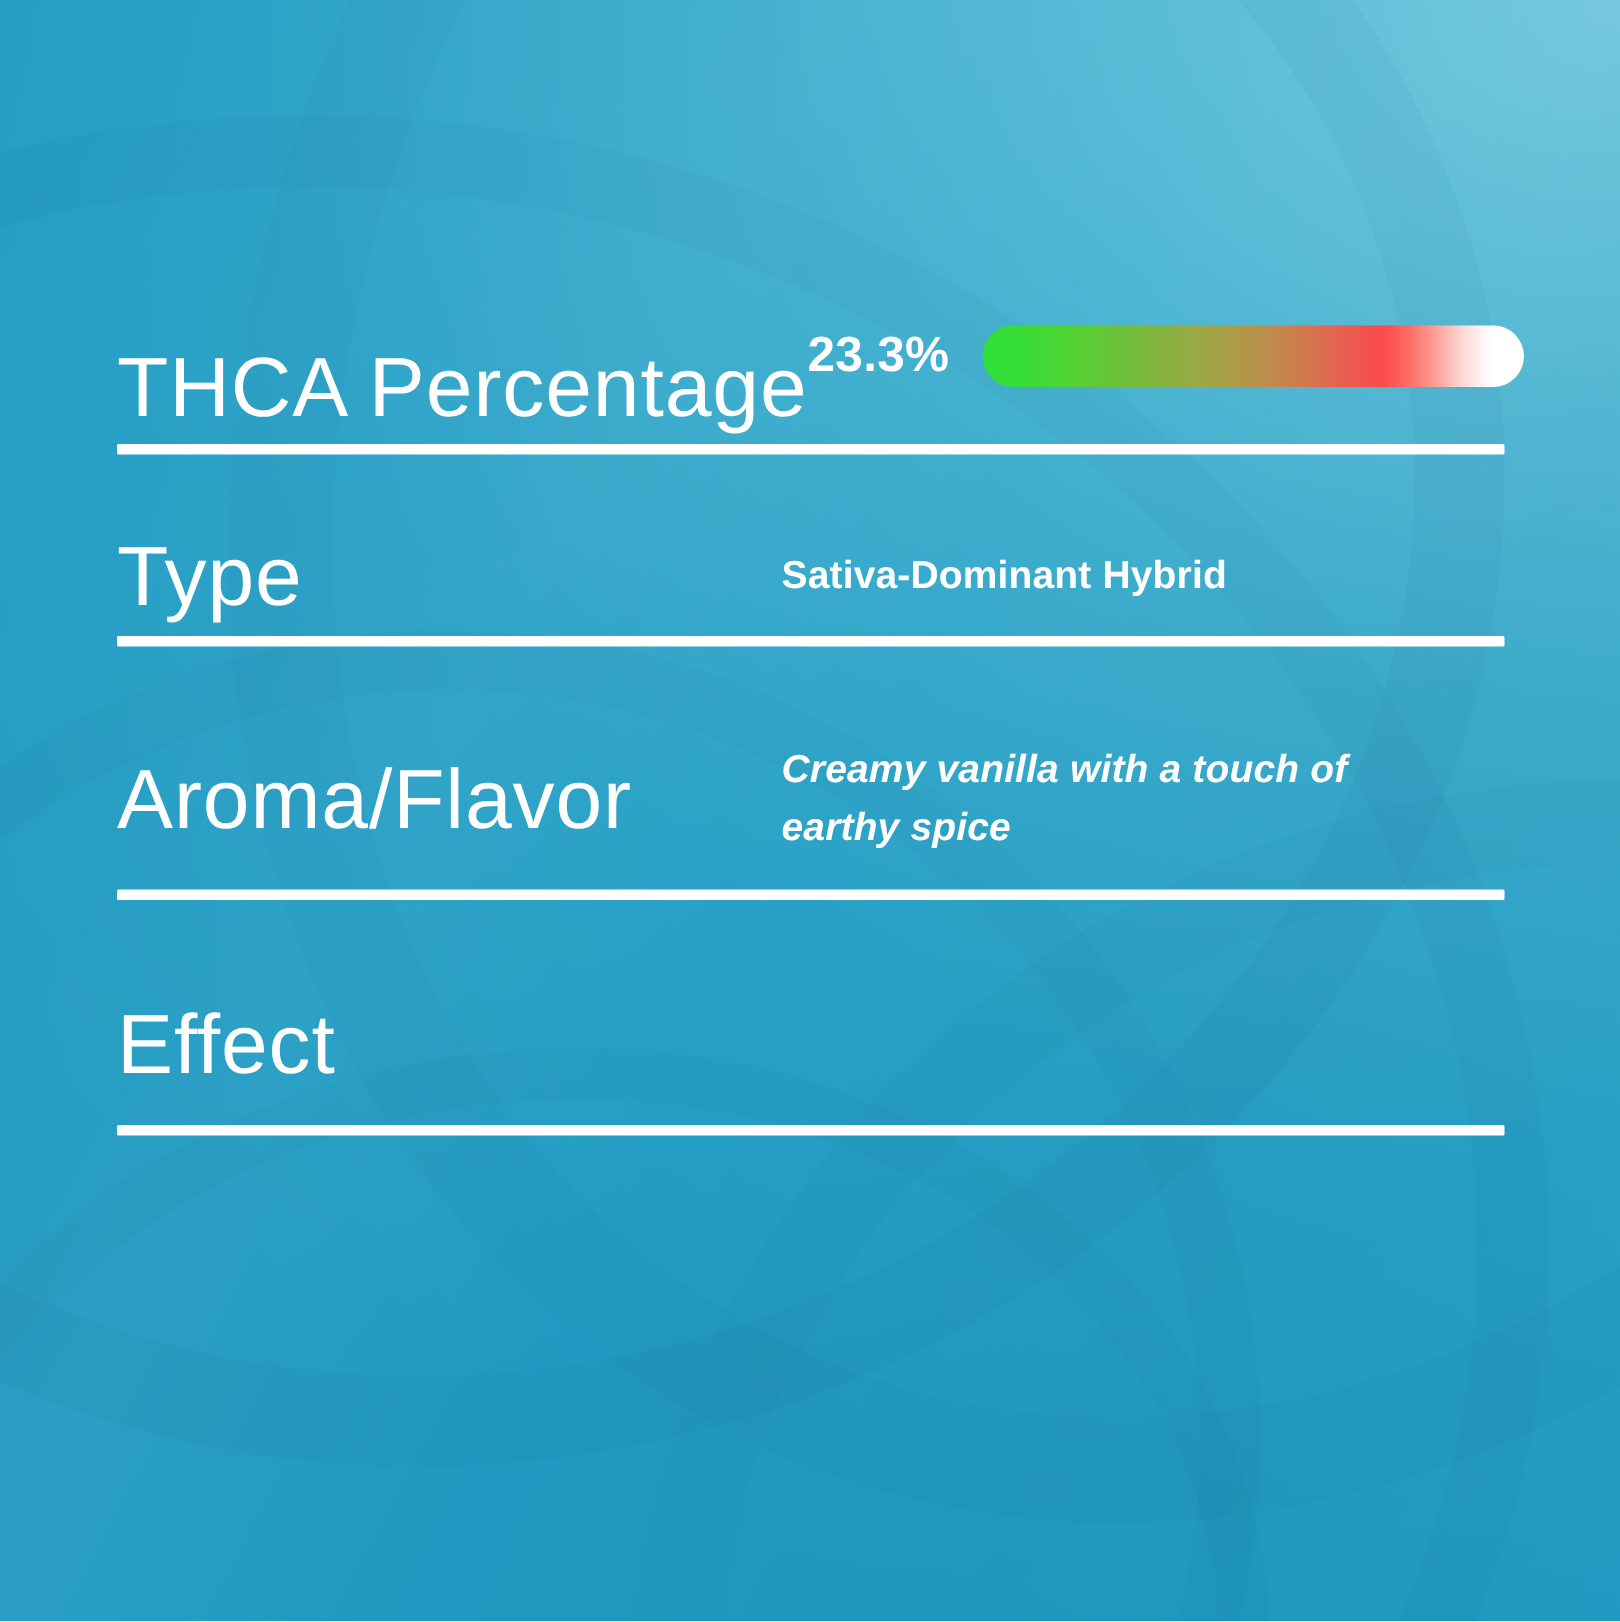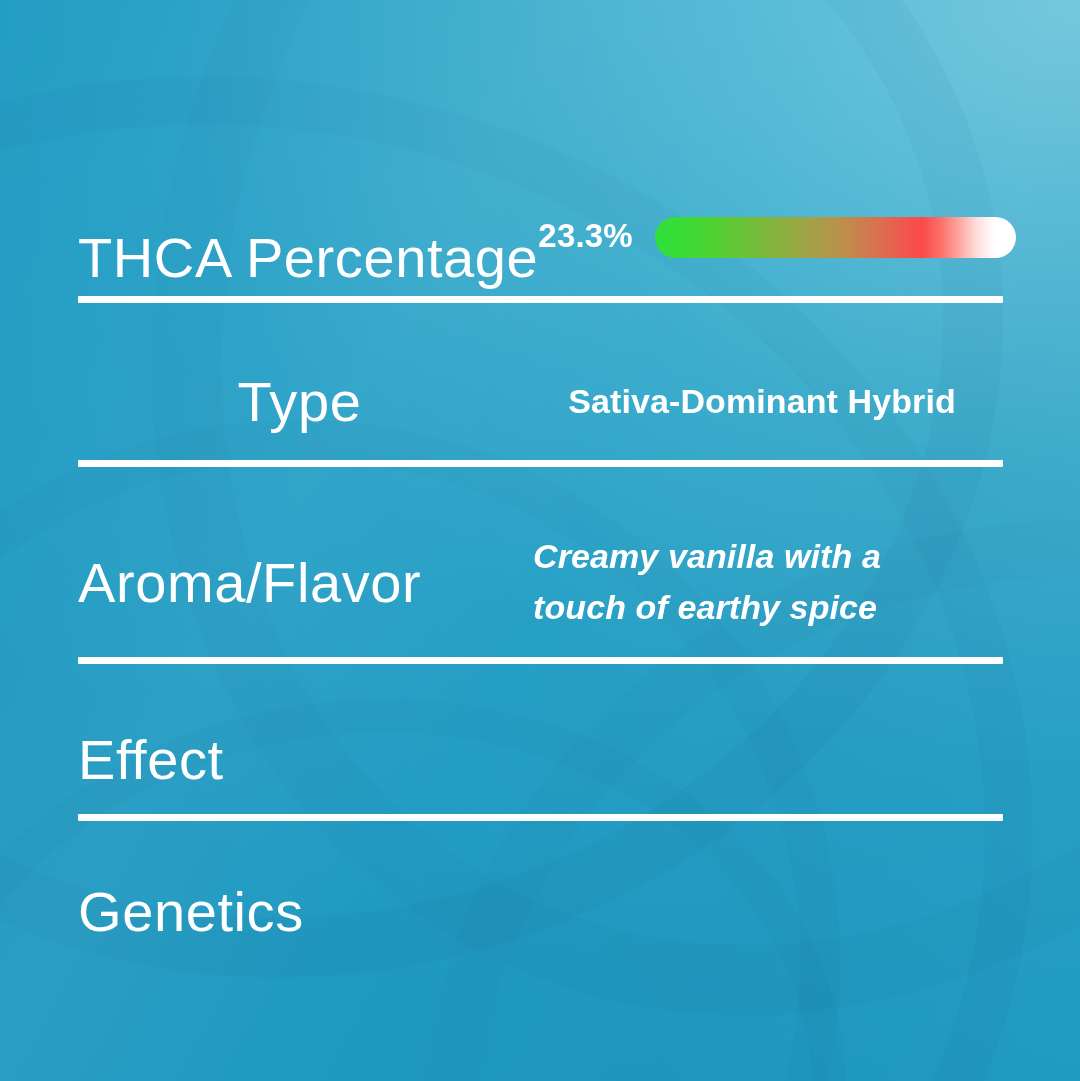--- a/index.html
+++ b/index.html
@@ -117,30 +117,30 @@
     letter-spacing: 0.6px;
     font-stretch: condensed;
     white-space: nowrap;
     margin-top: 42px;
   }
 
   .spec-value {
     flex: 1 1 auto;
     color: #ffffff;
     font-weight: 700;
-    font-size: 34px;
+    font-size: 26px;
     line-height: 1.48;
     letter-spacing: 0.1px;
     margin-top: 39px;
   }
 
   
   .row-thca   { height: 118px; }
-  .row-type   { height: 157px; text-align: center; }
-  .row-aroma  { height: 190px; gap: 12px; }
+  .row-type   { height: 121px; }
+  .row-aroma  { height: 162px; }
   .row-effect { height: 150px; }
   .row-genetics { height: 140px; }
 
   
   .divider {
     width: 925px;
     height: 7px;
     background: #ffffff;
     border-radius: 1px;
   }
@@ -222,17 +222,16 @@
 
     <div class="divider"></div>
 
     <div class="spec-row row-effect">
       <div class="spec-label">Effect</div>
     </div>
 
     <div class="divider"></div>
 
     <div class="spec-row row-genetics">
-      <div class="spec-label">Genetics</div>
     </div>
 
   </div>
 </div>
 
 </body></html>

